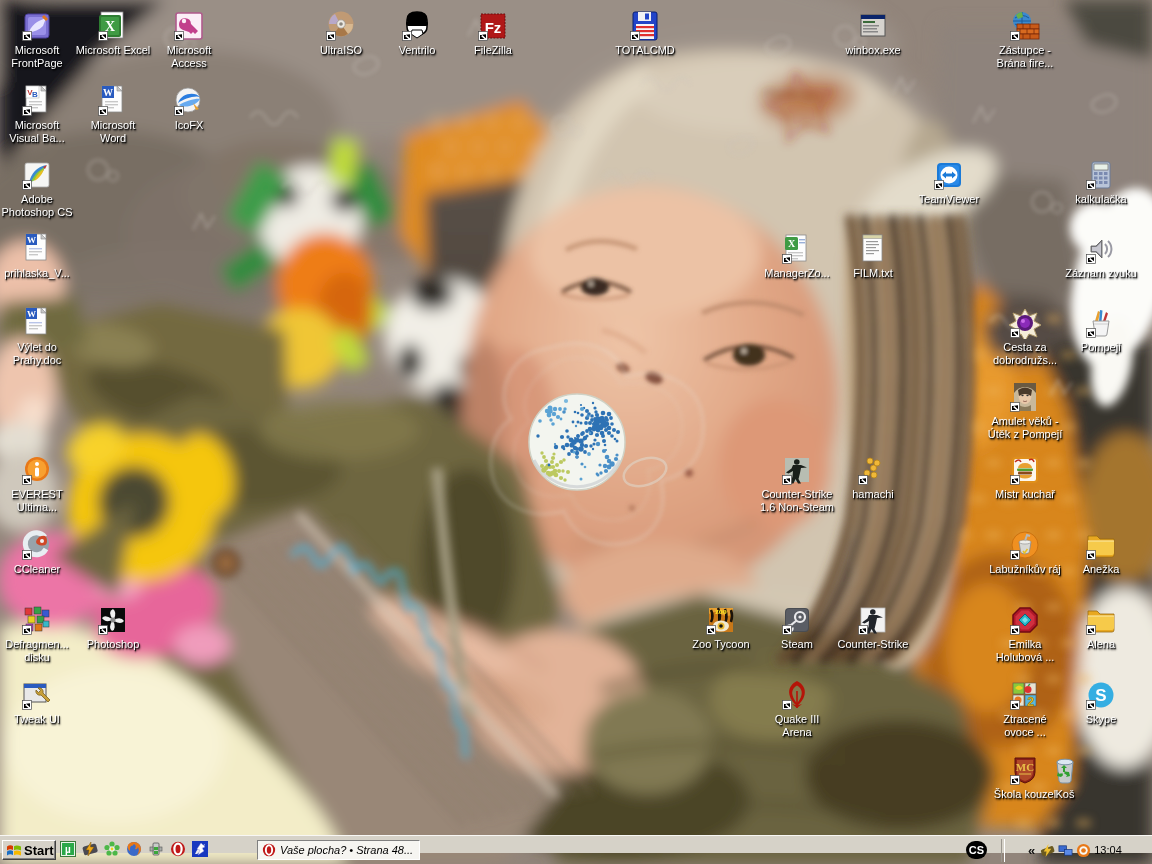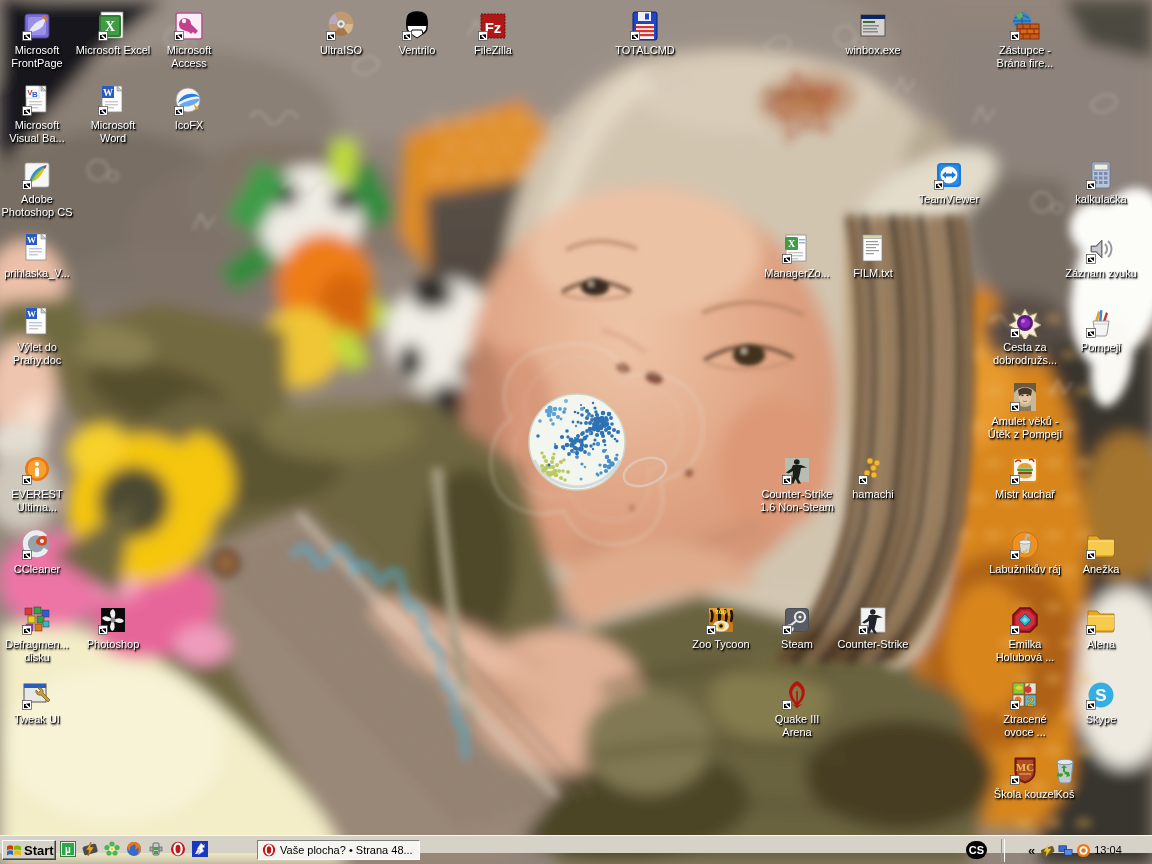--- a/index.html
+++ b/index.html
@@ -13,21 +13,21 @@
 border-top:1px solid #f8f7f4;box-sizing:border-box;}
 #startbtn{position:absolute;left:2px;top:4px;width:54px;height:20px;background:#d6d2c8;
 border-top:1px solid #fff;border-left:1px solid #fff;border-right:1px solid #404040;border-bottom:1px solid #404040;
 box-shadow:inset -1px -1px 0 #808080;display:flex;align-items:center;padding-left:3px;box-sizing:border-box;}
 #startbtn span{font-weight:bold;font-size:13px;margin-left:2px;color:#000;letter-spacing:0px;}
 #qlbox{position:absolute;left:60px;top:5px;display:flex;gap:6px;align-items:center;}
 .ql{width:16px;height:16px;display:inline-block;}
 #taskbtn{position:absolute;left:257px;top:4px;width:163px;height:20px;background:#f6f5f1;
 border-top:1px solid #808080;border-left:1px solid #808080;border-right:1px solid #fff;border-bottom:1px solid #fff;
 display:flex;align-items:center;padding-left:4px;box-sizing:border-box;font-size:11px;color:#000;}
-#taskbtn span{margin-left:4px;white-space:nowrap;}
+#taskbtn span{margin-left:4px;white-space:nowrap;font-style:italic;}
 #langbox{position:absolute;left:966px;top:5px;width:21px;height:18px;background:#000;color:#fff;
 font-size:11px;font-weight:bold;text-align:center;line-height:18px;border-radius:9px;}
 #traydiv{position:absolute;left:1001px;top:3px;width:2px;height:23px;border-left:1px solid #9a968e;border-right:1px solid #fff;}
 #tray{position:absolute;left:1028px;top:5px;display:flex;align-items:center;gap:3px;height:18px;}
 #chev{font-size:13px;font-weight:bold;color:#111;margin-right:2px;}
 .ti{width:15px;height:15px;display:inline-block;}
 #clock{font-size:11px;color:#000;}
 </style></head>
 <body>
 <div id="desk">

